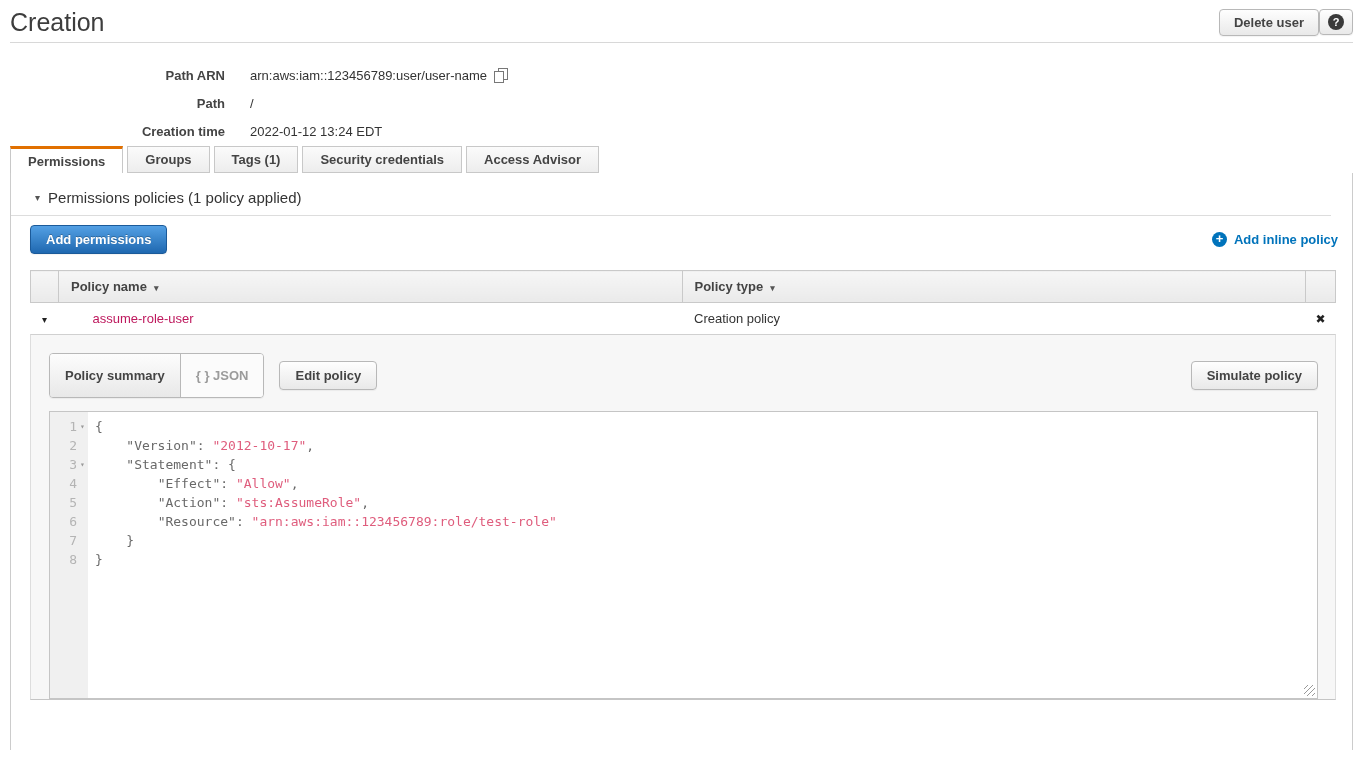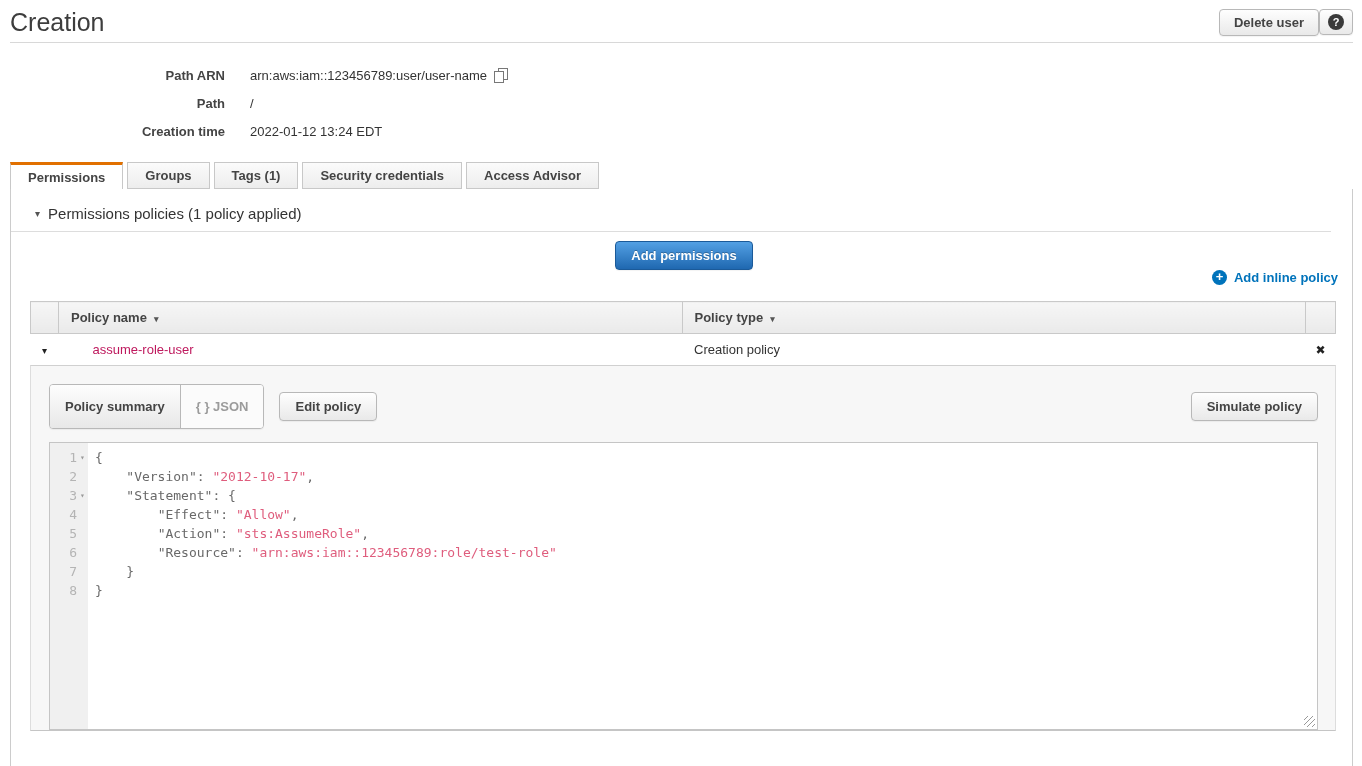--- a/index.html
+++ b/index.html
@@ -24,33 +24,33 @@
   .detail-row { display:flex; align-items:center; height:28px; font-size:13px; }
   .detail-label { width:240px; text-align:right; font-weight:bold; color:#444; padding-right:25px; }
   .detail-value { color:#333; display:flex; align-items:center; gap:7px; }
   .copy-icon { position:relative; display:inline-block; width:14px; height:15px; cursor:pointer; }
   .copy-icon::before { content:""; position:absolute; left:4px; top:0; width:8px; height:10px;
                        border:1px solid #777; background:#fff; }
   .copy-icon::after  { content:""; position:absolute; left:0; top:3px; width:8px; height:10px;
                        border:1px solid #777; background:#fff; }
 
   
-  .tab-bar { display:flex; gap:4px; margin-top:17px; align-items:flex-end; }
+  .tab-bar { display:flex; gap:4px; margin-top:1px; align-items:flex-end; }
   .tab { height:27px; padding:0 17px; display:flex; align-items:center; font-size:13px; font-weight:bold;
          color:#444; background:linear-gradient(180deg,#fbfbfb,#ededed); border:1px solid #c8c8c8;
          cursor:pointer; }
   .tab.active { background:#fff; border-top:3px solid #e17000; border-bottom:none; cursor:default; }
 
   
   .panel { border-left:1px solid #ccc; border-right:1px solid #ccc; min-height:577px; background:#fff; }
   .section-head { padding:16px 0 9px 24px; font-size:15px; color:#333; display:flex; align-items:center; cursor:pointer; }
   .sec-caret { font-size:10px; color:#555; margin-right:8px; }
   .thin-rule { border:none; border-top:1px solid #ddd; margin:0 21px 0 0; }
 
-  .actions-row { display:flex; align-items:center; margin:9px 14px 16px 19px;flex-direction:column; }
+  .actions-row { display:flex; align-items:center; margin:9px 14px 16px 19px; }
   .btn-primary { color:#fff; background:linear-gradient(180deg,#53a0e4,#1f68b0); border:1px solid #1b5a99;
                  text-shadow:0 -1px 0 rgba(0,0,0,.25); padding:6px 15px; }
   .inline-policy { margin-left:auto; display:flex; align-items:center; gap:7px; color:#0073bb;
                    font-size:13px; font-weight:bold; cursor:pointer; text-decoration:none; }
   .plus-icon { display:inline-block; width:15px; height:15px; line-height:14px; border-radius:50%;
                background:#0073bb; color:#fff; font-size:13px; font-weight:bold; text-align:center; }
 
   
   table.policies { border-collapse:collapse; margin:0 16px 0 19px; width:calc(100% - 35px); table-layout:fixed; }
   .policies th { height:32px; background:linear-gradient(180deg,#f6f6f6,#eaeaea); border:1px solid #c9c9c9;

